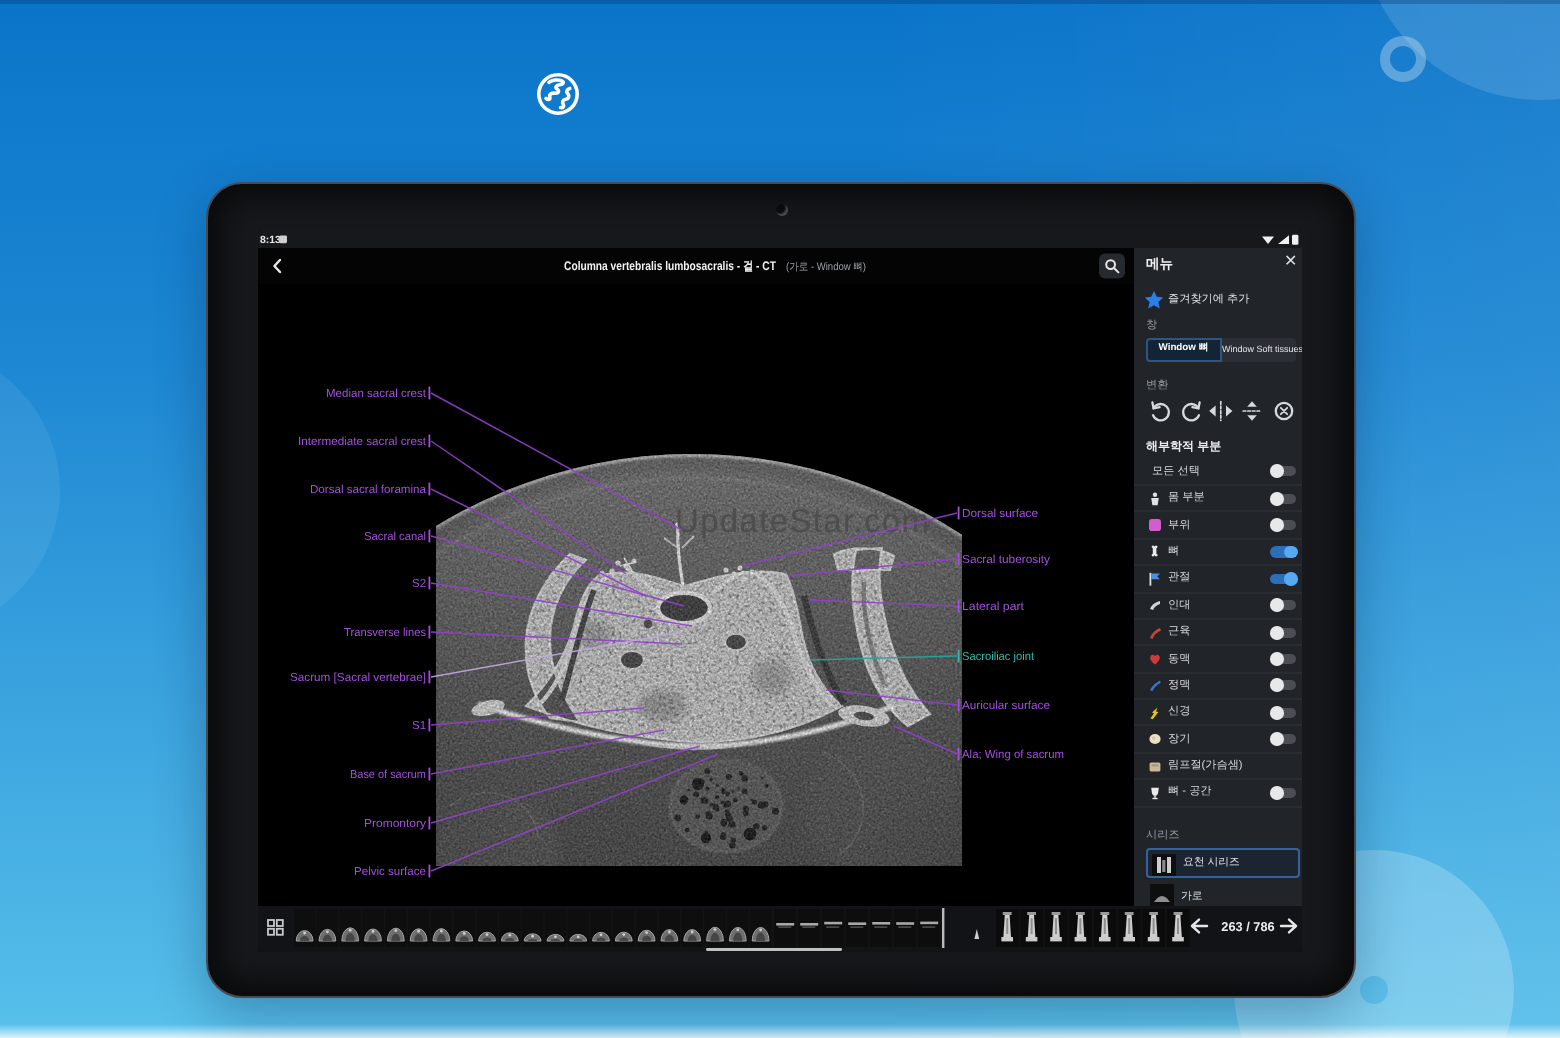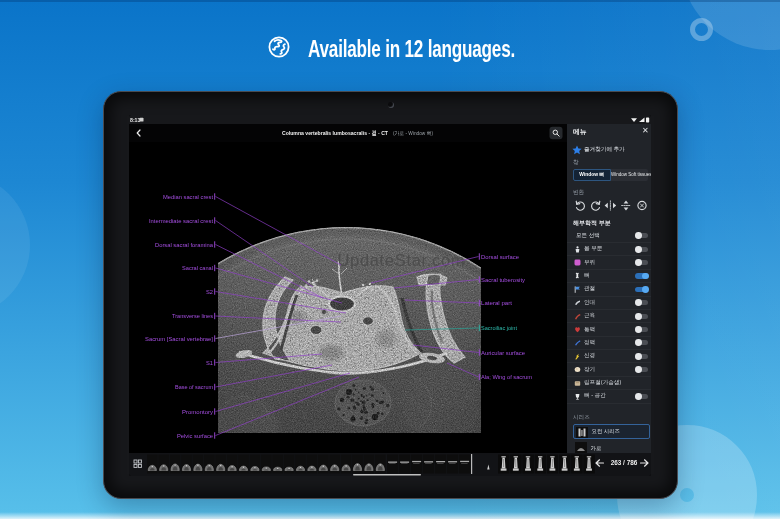--- a/index.html
+++ b/index.html
@@ -12,21 +12,20 @@
 <div class="abs" style="left:689.5px;top:17.5px;width:23px;height:23px;border-radius:50%;border:5px solid rgba(255,255,255,0.30)"></div>
 <div class="abs" style="left:617px;top:425px;width:140px;height:140px;border-radius:50%;border:63px solid rgba(255,255,255,0.21)"></div>
 <div class="abs" style="left:0;top:0;width:780px;height:2px;background:rgba(0,40,90,0.28)"></div>
 <div class="abs" style="left:0;bottom:0;width:780px;height:7px;background:linear-gradient(to bottom,rgba(255,255,255,0),rgba(255,255,255,0.8))"></div>
 
 <div class="abs" style="left:268px;top:36px;width:22px;height:22px"><svg width="22" height="22" viewBox="0 0 22 22">
 <circle cx="11" cy="11" r="9.6" fill="none" stroke="#fff" stroke-width="1.8"></circle>
 <path d="M6.5,5.2 C8,3.9 11,3.6 13,4.5 C14.2,5.1 13.6,6.3 12,6.4 C10,6.5 9.4,7.6 10.6,8.6 C11.8,9.6 11.2,10.8 9.6,10.6 C7.8,10.4 6.6,11 6.9,12.4 C7.2,13.8 6.2,14.2 5,13.2" fill="none" stroke="#fff" stroke-width="1.8" stroke-linecap="round"></path>
 <path d="M16.9,8.2 C15.4,8.6 14.9,9.9 15.9,10.9 C16.9,11.9 16.4,13.4 14.9,13.6 C13.4,13.8 12.9,15 13.7,16.3 C14.2,17.2 13.4,18 12.3,17.8" fill="none" stroke="#fff" stroke-width="1.8" stroke-linecap="round"></path>
 </svg></div>
-<div class="abs" style="left:308px;top:36px;width:260px"><span id="hdtxt" style="display:inline-block;transform:scaleX(0.7454);transform-origin:0 50%;font-weight:bold;font-size:23px;color:#fff;white-space:nowrap;letter-spacing:-0.3px">Available in 12 languages.</span></div>
 
 <div class="abs" style="left:102.5px;top:90.5px;width:575px;height:408px;border-radius:18px;background:#17181b;border:1.5px solid #494b51;box-shadow:inset 0 0 14px 7px rgba(0,0,0,0.6),0 8px 26px rgba(0,25,60,0.3)">
   <div class="abs" style="left:284.5px;top:10px;width:6px;height:6px;border-radius:50%;background:#0b0b0d;box-shadow:inset -1px -1px 1px rgba(150,160,175,0.45)"></div>
   <div class="abs" style="left:25.5px;top:23.5px;width:522px;height:361px;background:#000;border-radius:2px;overflow:hidden">
 
      <div class="abs" style="left:0;top:0;width:522px;height:9px;background:#17181b">
           <svg width="522" height="9" viewBox="0 0 522 9" style="position:absolute;left:0;top:0;display:block">
 <text x="1" y="6.7" font-size="5.2" font-weight="bold" fill="#e6e6e6" font-family="Liberation Sans,sans-serif">8:13</text>
 <rect x="10.7" y="2.7" width="3.8" height="3.9" rx="0.7" fill="#cfcfcf"></rect>
 <path d="M502,3.2 L508,3.2 L505,7 Z" fill="#f0f0f0"></path>

